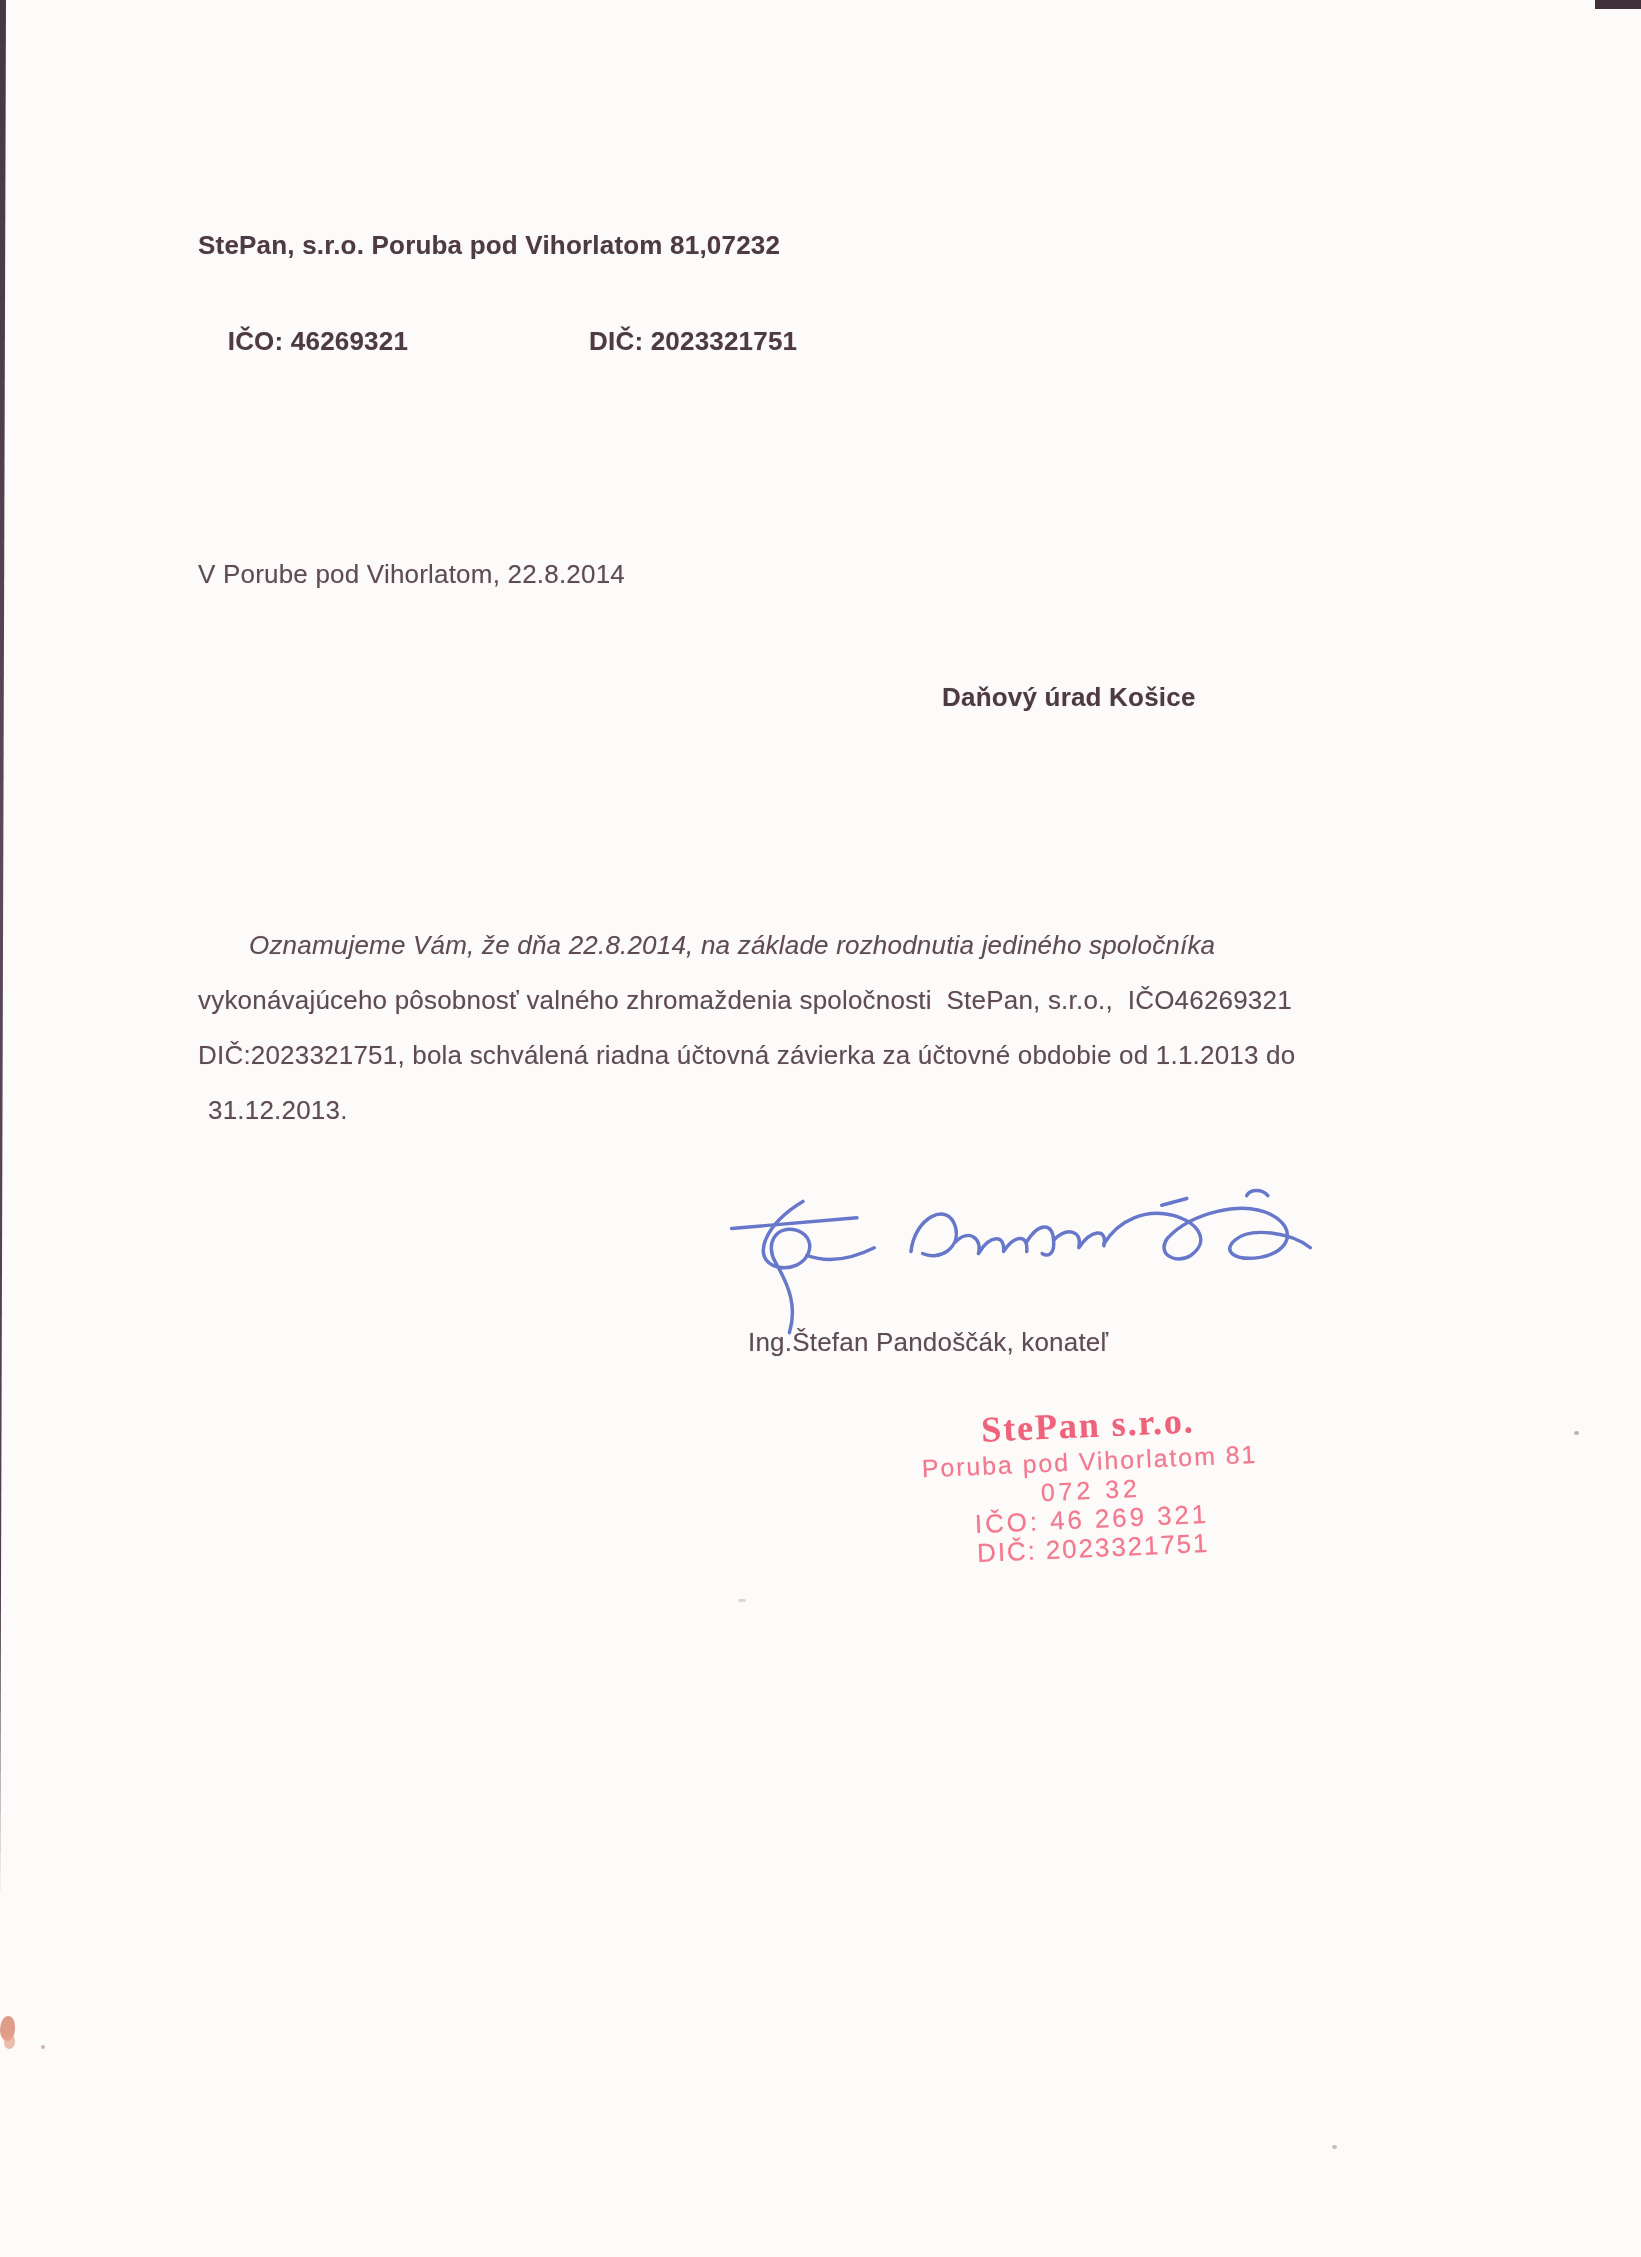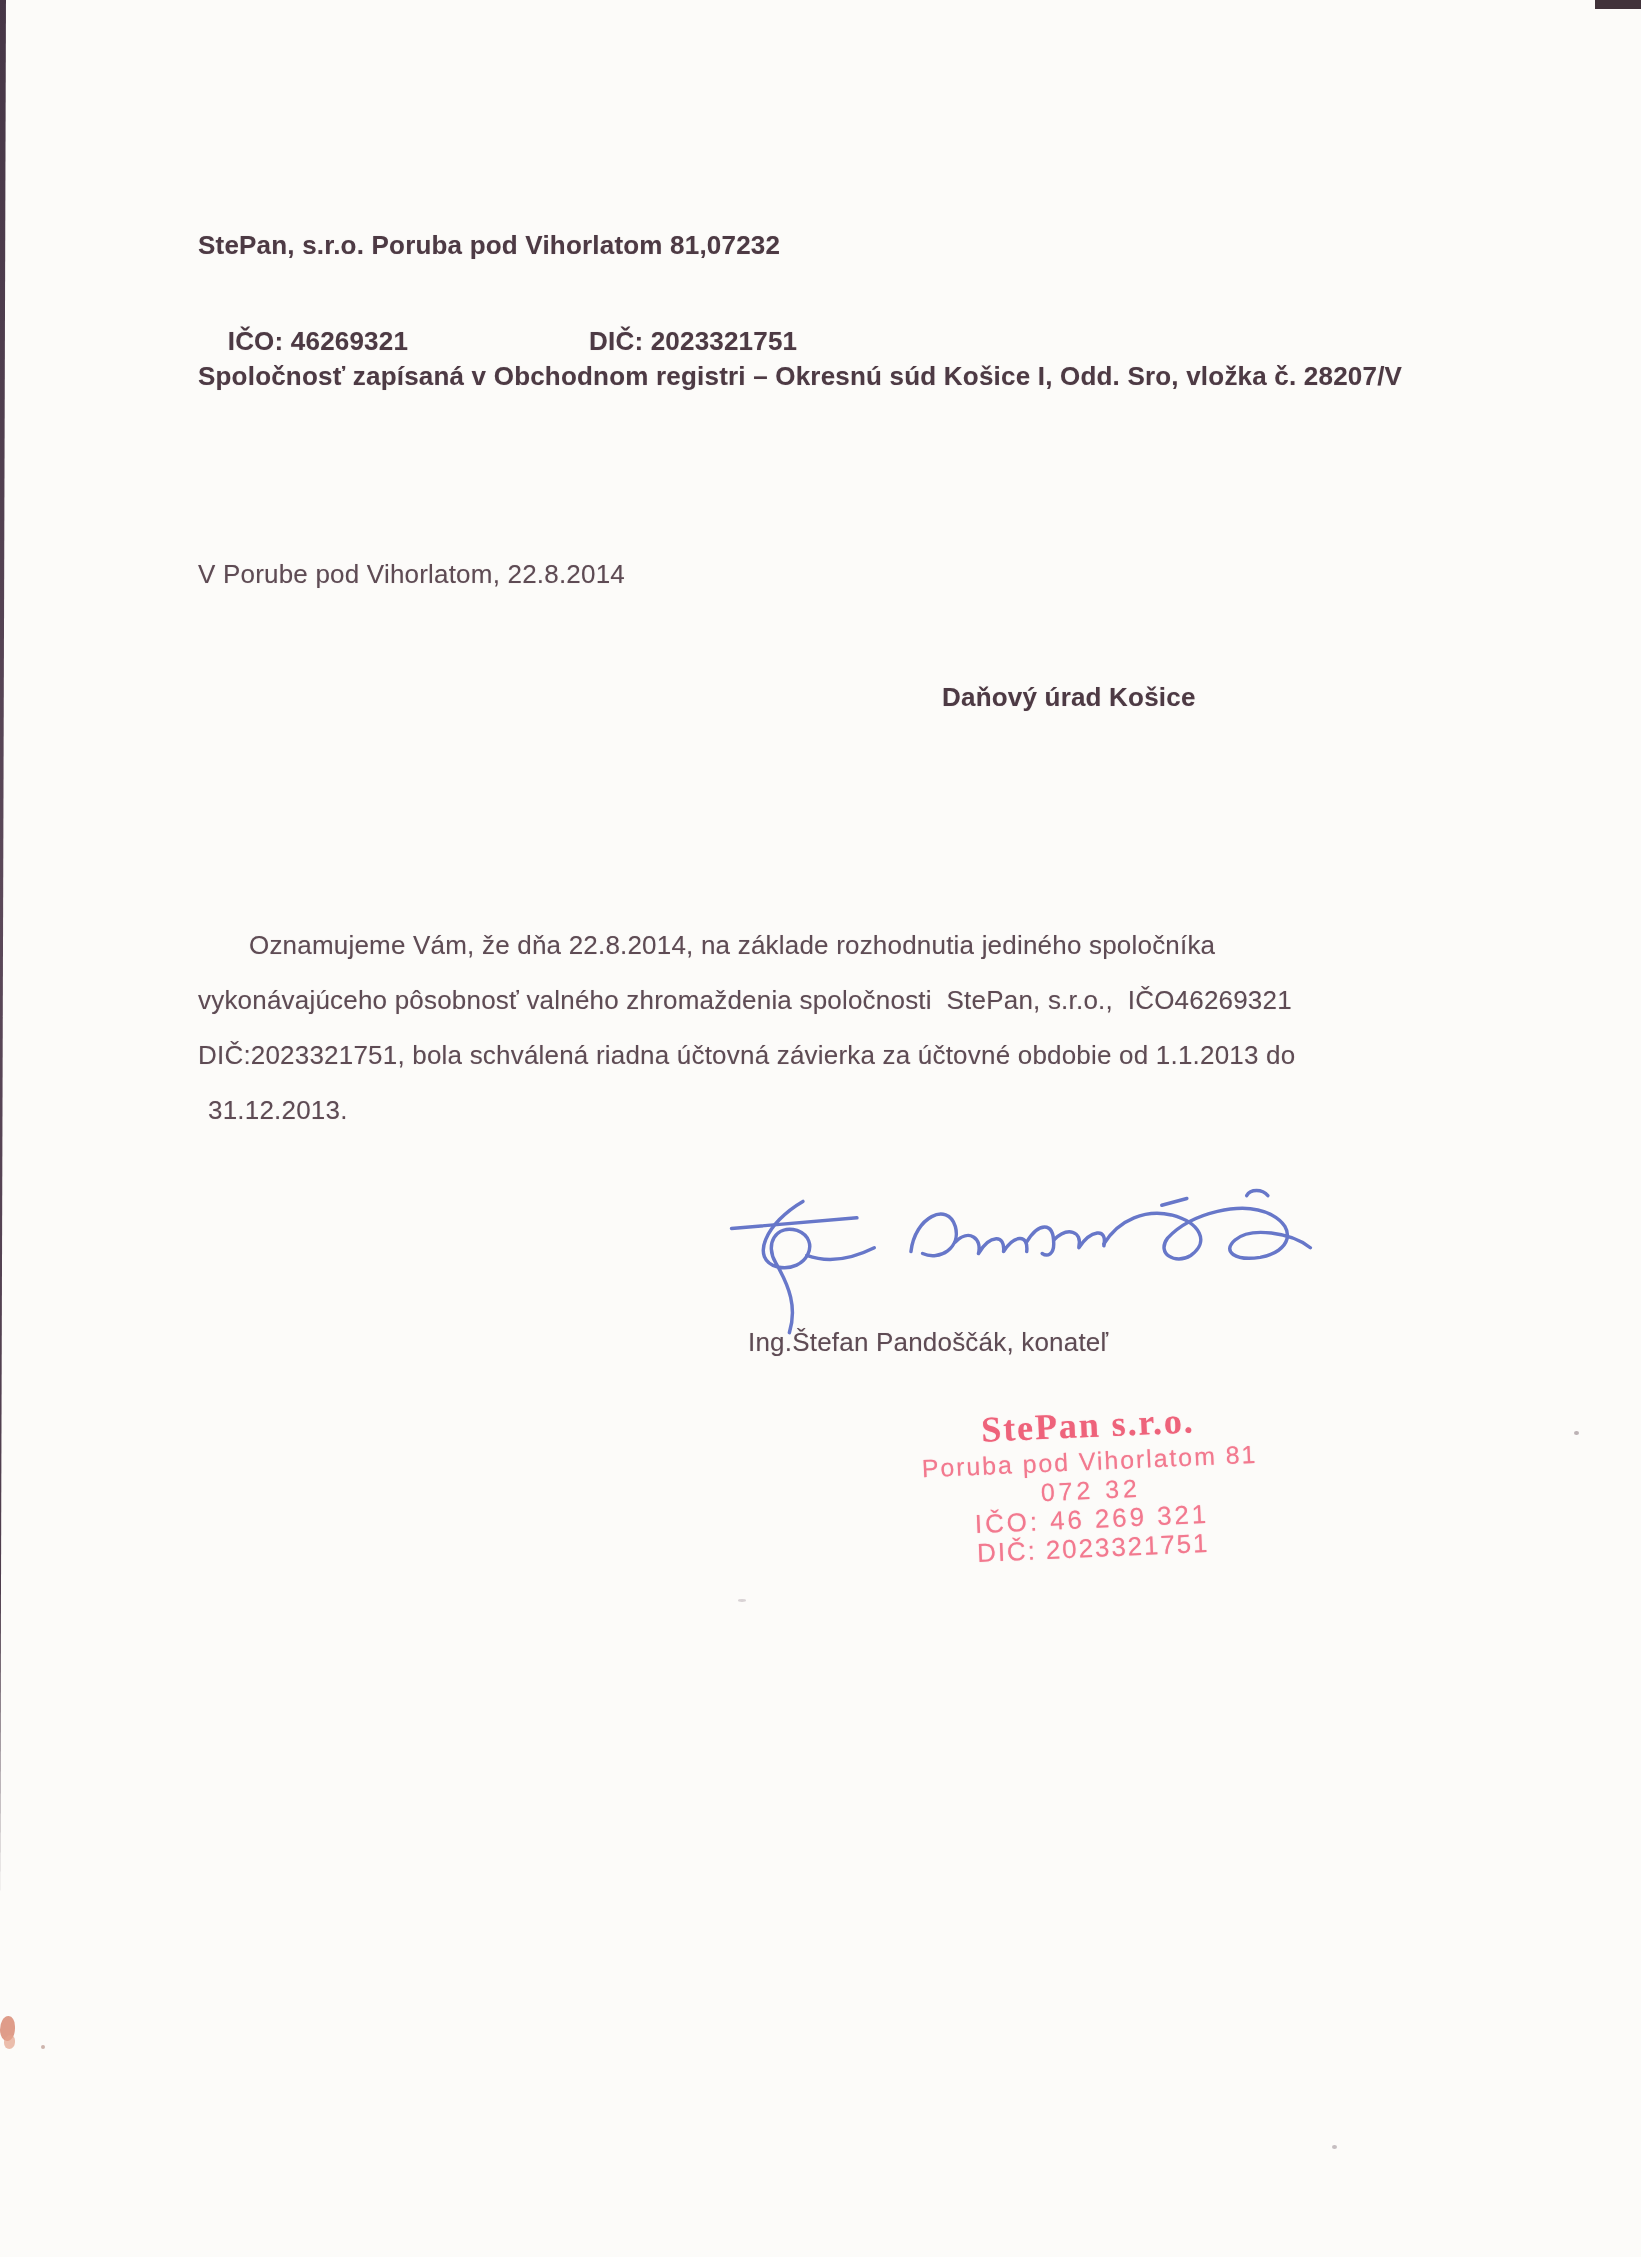--- a/index.html
+++ b/index.html
@@ -61,29 +61,28 @@
   <div class="speck" style="left:1574px;top:1431px;width:4.8px;height:3.9px;background:#bcb2b5;"></div>
   <div class="speck" style="left:1332px;top:2145px;width:4.8px;height:3.9px;background:#c6bec1;"></div>
   <div class="speck" style="left:738px;top:1599px;width:7.7px;height:2.9px;background:#d9d3d5;"></div>
 
   <div class="txt bold" style="left:198px;top:230px;">StePan, s.r.o. Poruba pod Vihorlatom 81,07232</div>
 
   <div class="txt bold" style="left:198px;top:295px;">
     <span>IČO: 46269321</span><span style="position:absolute;left:391px;">DIČ: 2023321751</span>
   </div>
 
-  <div class="txt bold" style="left:198px;top:361px;">Spoločnosť zapísaná v Obchodnom registri – Okresnú súd Košice I, Odd. Sro, vložka č. 28207/V</div>
 
   <div class="txt" style="left:198px;top:559px;">V Porube pod Vihorlatom, 22.8.2014</div>
 
   <div class="txt bold" style="left:932px;top:682px;margin-left:10px;">Daňový úrad Košice</div>
 
 
   <div>
-    <div class="txt" style="left:249px;top:930px;">Oznamujeme Vám, že dňa 22.8.2014, na základe rozhodnutia jediného spoločníka</div>
+    <div class="txt" style="left:249px;top:930px;font-style:italic;">Oznamujeme Vám, že dňa 22.8.2014, na základe rozhodnutia jediného spoločníka</div>
     <div class="txt" style="left:198px;top:985px;">vykonávajúceho pôsobnosť valného zhromaždenia spoločnosti  StePan, s.r.o.,  IČO46269321</div>
     <div class="txt" style="left:198px;top:1040px;">DIČ:2023321751, bola schválená riadna účtovná závierka za účtovné obdobie od 1.1.2013 do</div>
     <div class="txt" style="left:208px;top:1095px;">31.12.2013.</div>
   </div>
 
   <div class="sig-wrap">
     <svg width="618" height="164" viewBox="0 0 640 170" fill="none">
       <g stroke="#5b6cc5" stroke-width="3.6" stroke-linecap="round" stroke-linejoin="round" opacity="0.92">
         <path d="M22 44 L152 33"></path>
         <path d="M96 16 C 58 38, 40 76, 70 84 C 100 90, 116 56, 90 46 C 68 40, 56 60, 68 80 C 82 104, 90 126, 82 152"></path>

